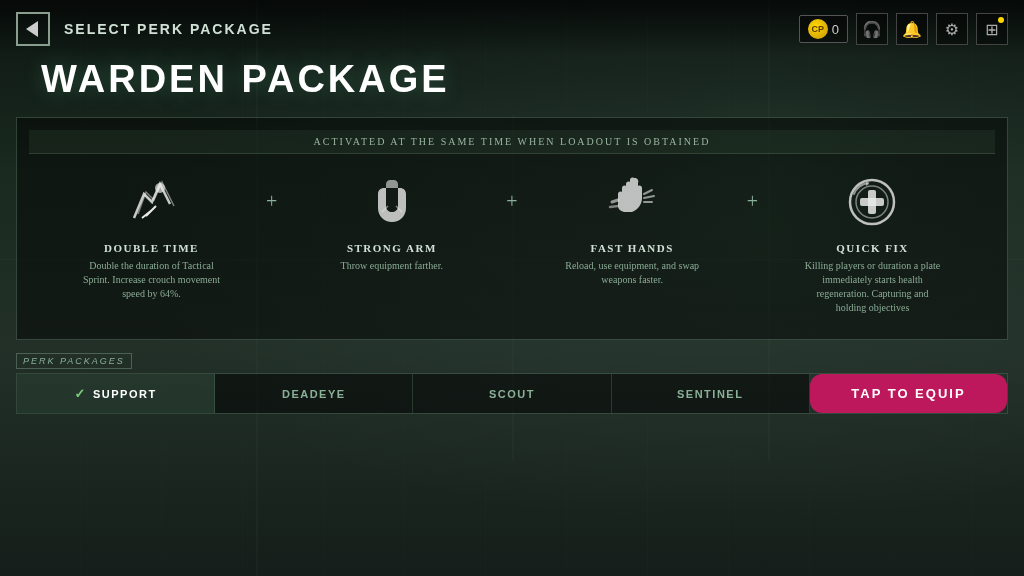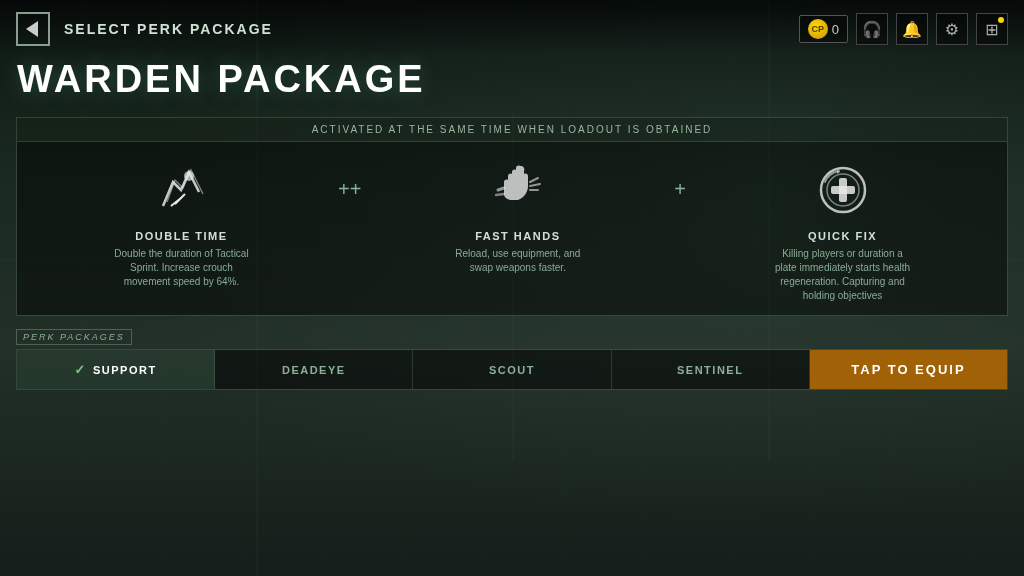--- a/index.html
+++ b/index.html
@@ -143,31 +143,32 @@
       border-radius: 50%;
       background: #ffd700;
     }
 
     
     .package-title {
       font-size: 38px;
       font-weight: 900;
       letter-spacing: 3px;
       color: #fff;
-      padding: 4px 17px 16px;
+      padding: 4px 41px 16px;
       text-transform: uppercase;
       text-shadow: 0 0 20px rgba(100,200,150,0.3);
     }
 
     
     .perks-panel {
       margin: 0 16px;
       border: 1px solid rgba(140,180,150,0.3);
       background: rgba(0,0,0,0.45);
-      padding: 0;
+      padding: 12px;
+      font-family: Liberation Serif, serif;
     }
 
     .activated-banner {
       text-align: center;
       padding: 6px;
       font-size: 10px;
       letter-spacing: 2px;
       color: #9ab5a0;
       background: rgba(80,120,90,0.15);
       border-bottom: 1px solid rgba(140,180,150,0.2);
@@ -277,25 +278,26 @@
       background: rgba(50,80,60,0.3);
     }
 
     .check-icon {
       color: #7cc87c;
       font-size: 13px;
     }
 
     .package-tab:last-child {
       border-right: none;
-      background: #a16207;
+      background: #be185d;
       color: #fff;
       font-weight: 900;
       letter-spacing: 2px;
       font-size: 13px;
+      border-radius: 12px;
     }
 
     
     .bg-structures {
       position: absolute;
       inset: 0;
       z-index: 0;
       pointer-events: none;
       overflow: hidden;
     }
@@ -366,20 +368,31 @@
             <circle cx="36" cy="14" r="5" fill="white" opacity="0.7"></circle>
             <path d="M18 44 L28 36 L22 42 L32 32" stroke="white" stroke-width="2" fill="none"></path>
           </svg>
         </div>
         <div class="perk-name">DOUBLE TIME</div>
         <div class="perk-desc">Double the duration of Tactical Sprint. Increase crouch movement speed by 64%.</div>
       </div>
 
       <div class="plus-separator">+</div>
 
+      <div class="perk-item">
+        <div class="perk-icon-container">
+          <svg class="perk-icon-svg" viewBox="0 0 56 56" fill="none">
+            <path d="M28 48 C20 48 14 42 14 34 L14 20 C14 16 17 14 20 14 L22 14 L22 32 C22 36 25 38 28 38 C31 38 34 36 34 32 L34 14 L36 14 C39 14 42 16 42 20 L42 34 C42 42 36 48 28 48Z" fill="white" opacity="0.8"></path>
+            <path d="M22 14 L22 10 C22 8 24 6 26 6 L30 6 C32 6 34 8 34 10 L34 14" fill="white" opacity="0.6"></path>
+            <path d="M18 38 L24 32 M32 32 L38 38" stroke="white" stroke-width="1.5" opacity="0.5"></path>
+          </svg>
+        </div>
+        <div class="perk-name">STRONG ARM</div>
+        <div class="perk-desc">Throw equipment farther.</div>
+      </div>
 
       <div class="plus-separator">+</div>
 
       <div class="perk-item">
         <div class="perk-icon-container">
           <svg class="perk-icon-svg" viewBox="0 0 56 56" fill="none">
 
             <path d="M14 32 L14 20 C14 18 16 17 18 18 L18 14 C18 12 20 11 22 12 L22 10 C22 8 24 7 26 8 L26 6 C26 4 28 3 30 4 L32 4 C34 5 35 7 34 9 L34 12 C36 11 38 12 38 14 L38 24 C38 30 34 36 28 38 L20 38 C16 37 14 35 14 32Z" fill="white" opacity="0.8"></path>
             <path d="M8 28 L14 26" stroke="white" stroke-width="3" stroke-linecap="round" opacity="0.6"></path>
             <path d="M6 33 L14 32" stroke="white" stroke-width="2.5" stroke-linecap="round" opacity="0.5"></path>

